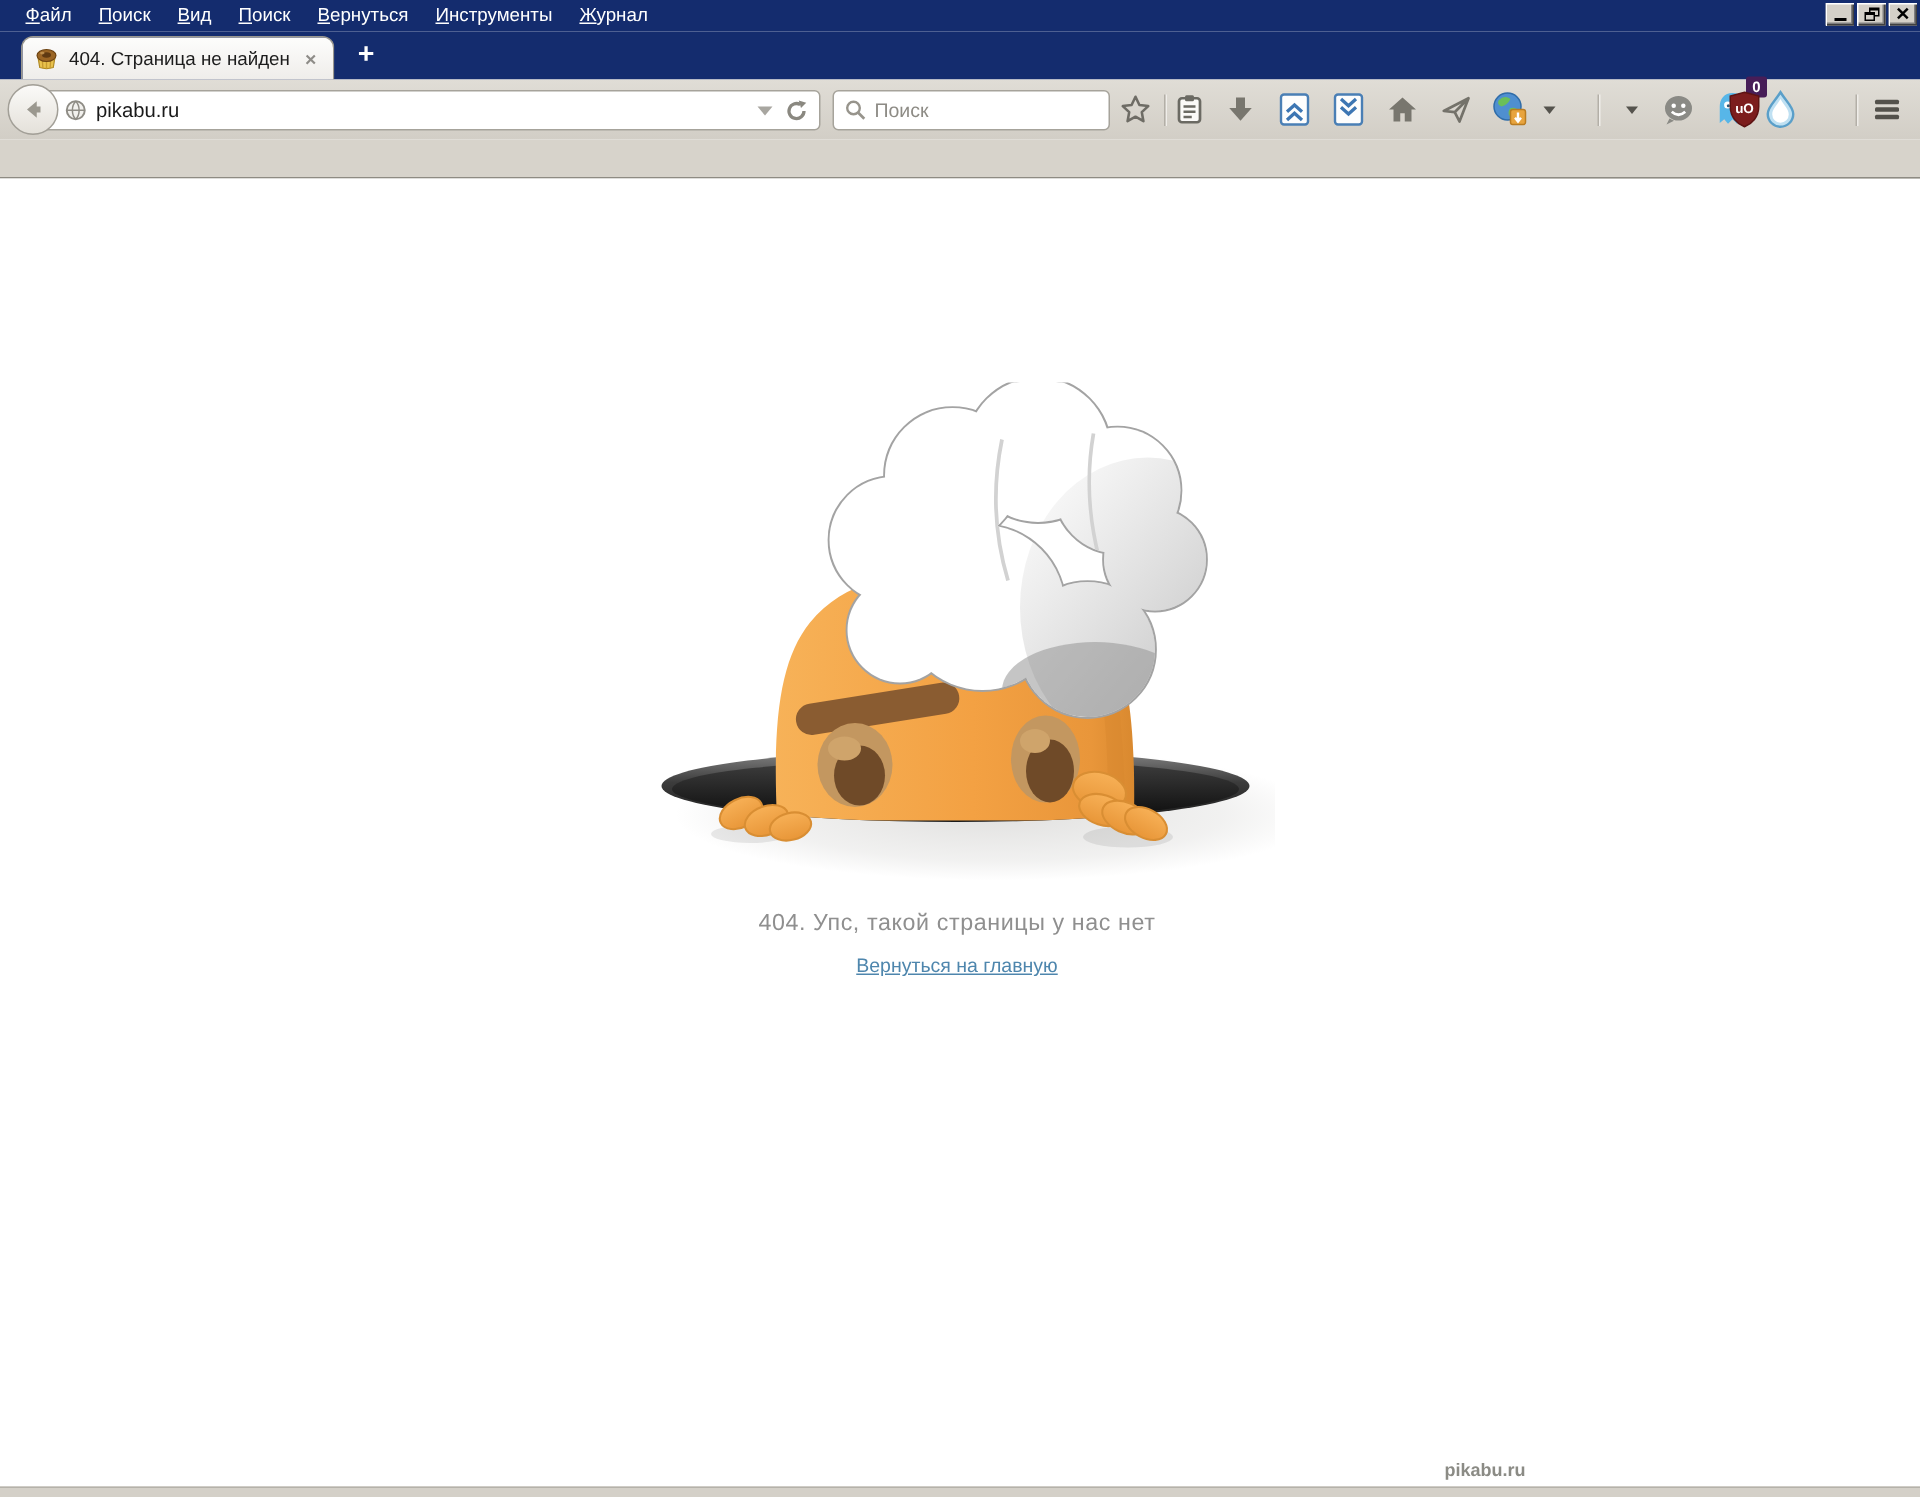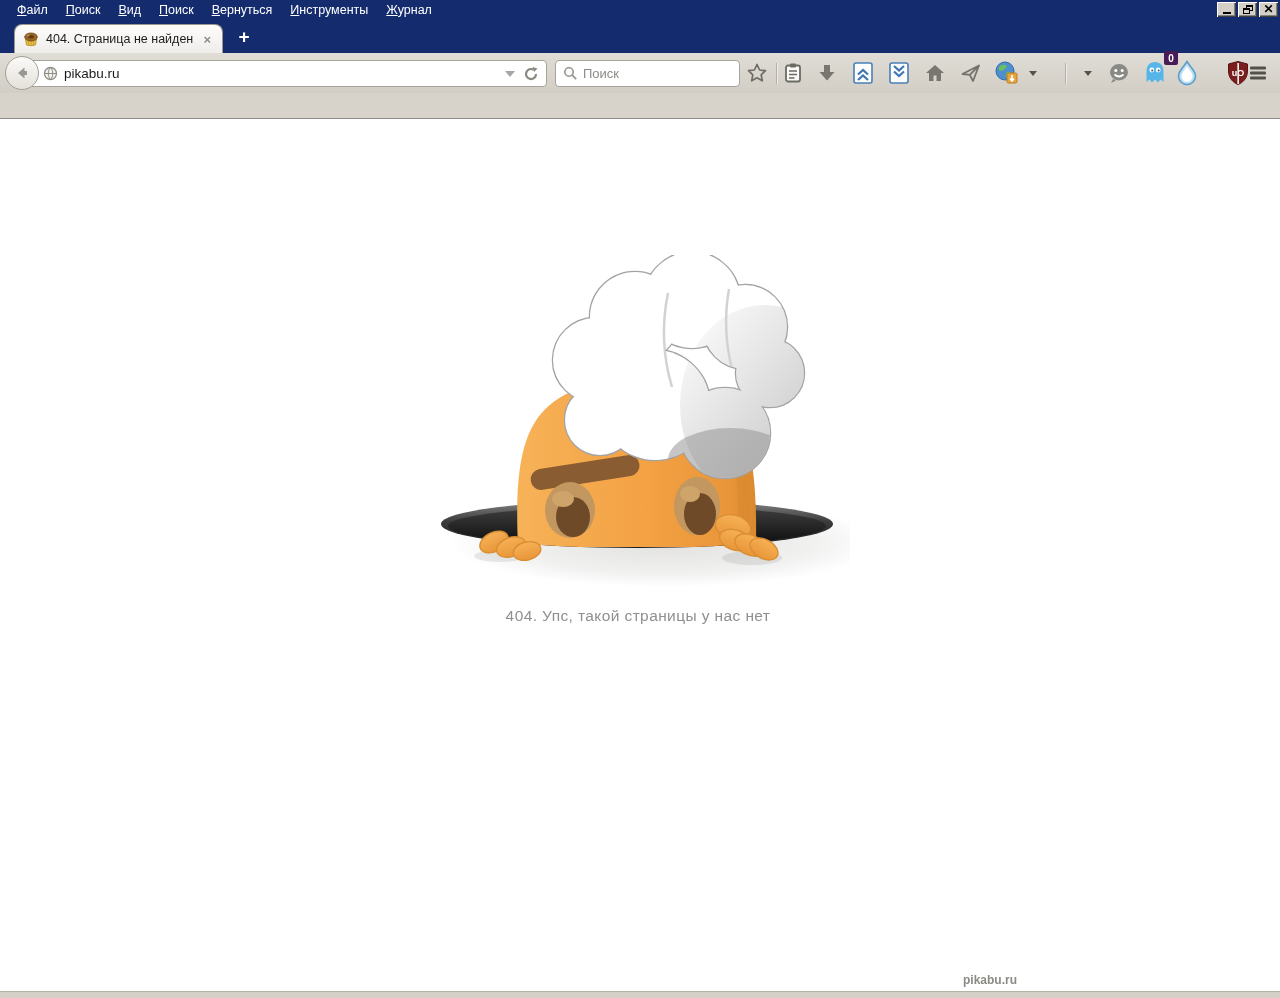--- a/index.html
+++ b/index.html
@@ -269,21 +269,21 @@
           <circle cx="15.6" cy="10.5" r="1" fill="#2a5a7a"></circle>
       </svg>
       <span class="badge">0</span>
     </div>
     <div class="toolbtn" style="left:1171px">
       <svg width="26" height="26" viewBox="0 0 26 26">
         <path d="M13 1.5 C17 8 21.5 11 21.5 16 a8.5 8.5 0 1 1 -17 0 C4.5 11 9 8 13 1.5 Z" fill="#bfe0f2" stroke="#5a9fc9" stroke-width="1.6"></path>
         <path d="M13 6 C15.5 10.5 18.5 12.8 18.5 16.3 a5.5 5.5 0 1 1 -11 0 C7.5 12.8 10.5 10.5 13 6 Z" fill="#ffffff"></path>
       </svg>
     </div>
-    <div class="toolbtn" style="left:1222px">
+    <div class="toolbtn" style="left:1147px">
       <svg width="24" height="26" viewBox="0 0 24 26">
         <path d="M12 1.5 L21.5 4 V11 C21.5 18 17 22.5 12 24.5 C7 22.5 2.5 18 2.5 11 V4 Z" fill="#7c1d1d" stroke="#5d1313" stroke-width="1"></path>
         <text x="12" y="15.5" text-anchor="middle" font-size="9" font-weight="bold" fill="#ffffff" font-family="Liberation Sans, sans-serif">uO</text>
       </svg>
     </div>
     <span class="tsep" style="left:1237px"></span>
     <div class="toolbtn" style="left:1242px">
       <svg width="22" height="22" viewBox="0 0 22 22">
         <rect x="3" y="4.5" width="16" height="3" rx="1" fill="#53514b"></rect>
         <rect x="3" y="9.5" width="16" height="3" rx="1" fill="#53514b"></rect>
@@ -400,18 +400,21 @@
 
       <g fill="url(#fingerGrad)" stroke="#d98e33" stroke-width="1.4">
         <ellipse cx="303" cy="272" rx="18" ry="12" transform="rotate(14 303 272)"></ellipse>
         <ellipse cx="305" cy="285" rx="16" ry="10" transform="rotate(18 305 285)"></ellipse>
         <ellipse cx="320" cy="290" rx="16" ry="10" transform="rotate(24 320 290)"></ellipse>
         <ellipse cx="334" cy="294" rx="15" ry="9.5" transform="rotate(28 334 294)"></ellipse>
       </g>
     </svg>
 
     <div class="heading404">404. Упс, такой страницы у нас нет</div>
+    <div class="homelink-wrap">
+      <a class="homelink">Вернуться на главную</a>
+    </div>
 
     <div class="watermark">pikabu.ru</div>
   </div>
 
   <div class="bottomstrip"></div>
 </div>
 
 </body></html>

